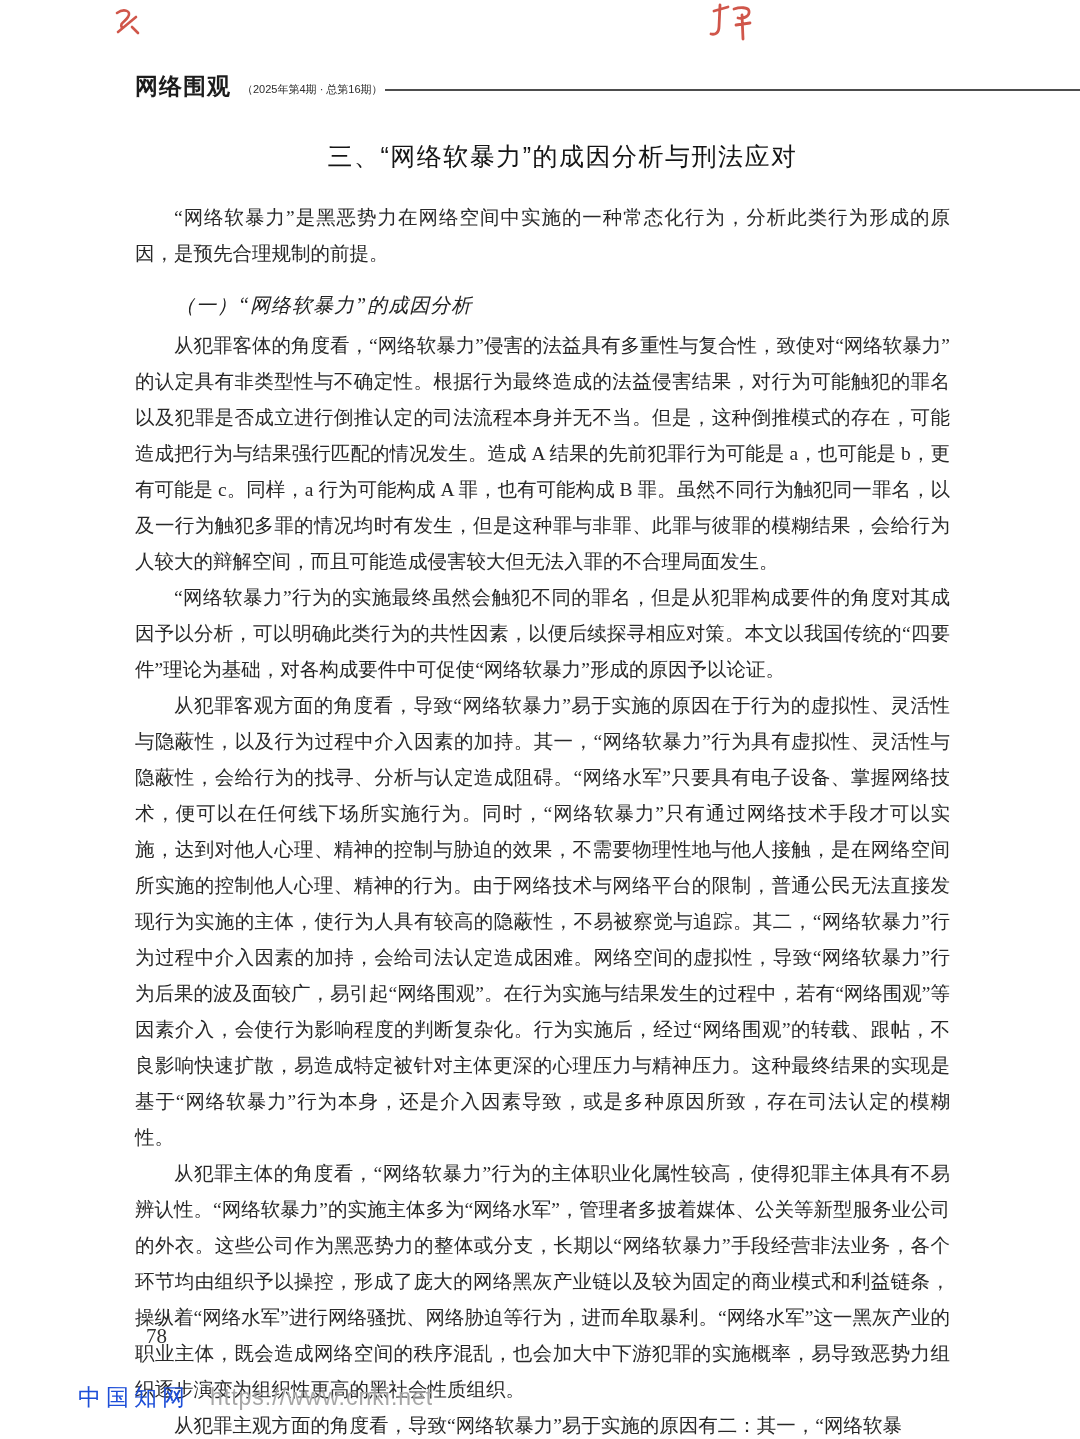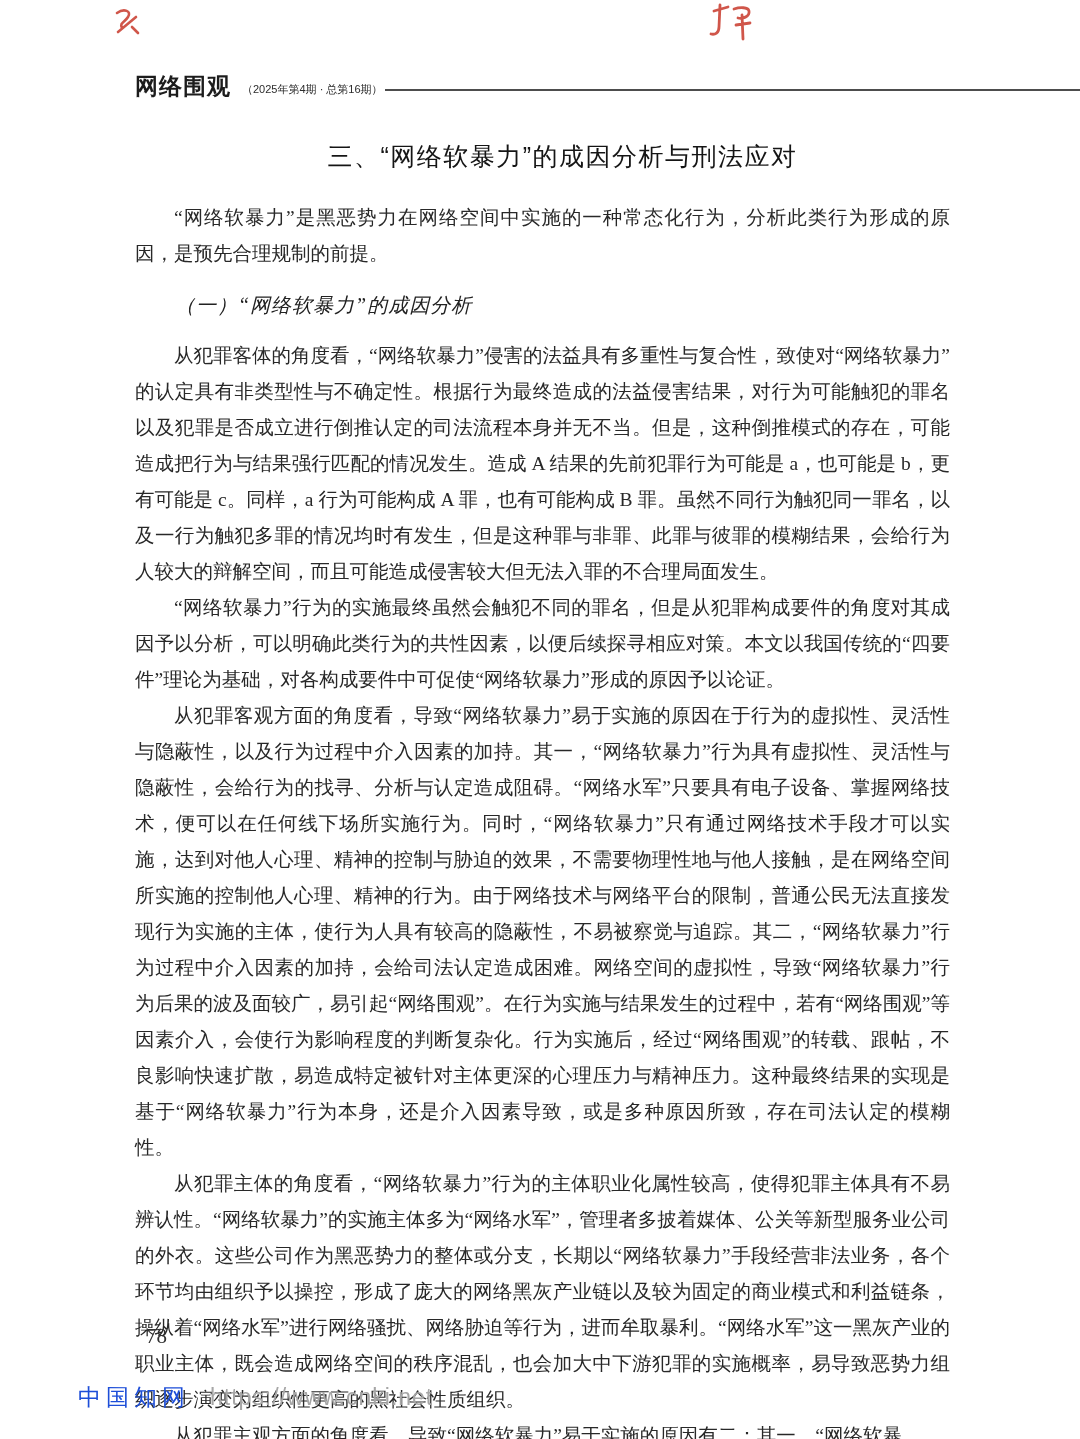--- a/index.html
+++ b/index.html
@@ -69,21 +69,21 @@
     text-indent: 2em;
     margin: 0;
     color: #282828;
   }
   p.subheading {
     font-style: italic;
     font-size: 20px;
     line-height: 36px;
     letter-spacing: 1px;
     text-indent: 2em;
-    margin: 15px 0 15px 0;
+    margin: 15px 0 5px 0;
     color: #222222;
   }
 
   
   .page-number {
     position: absolute;
     left: 146px; top: 1324px;
     font-size: 21px;
     color: #303030;
   }

